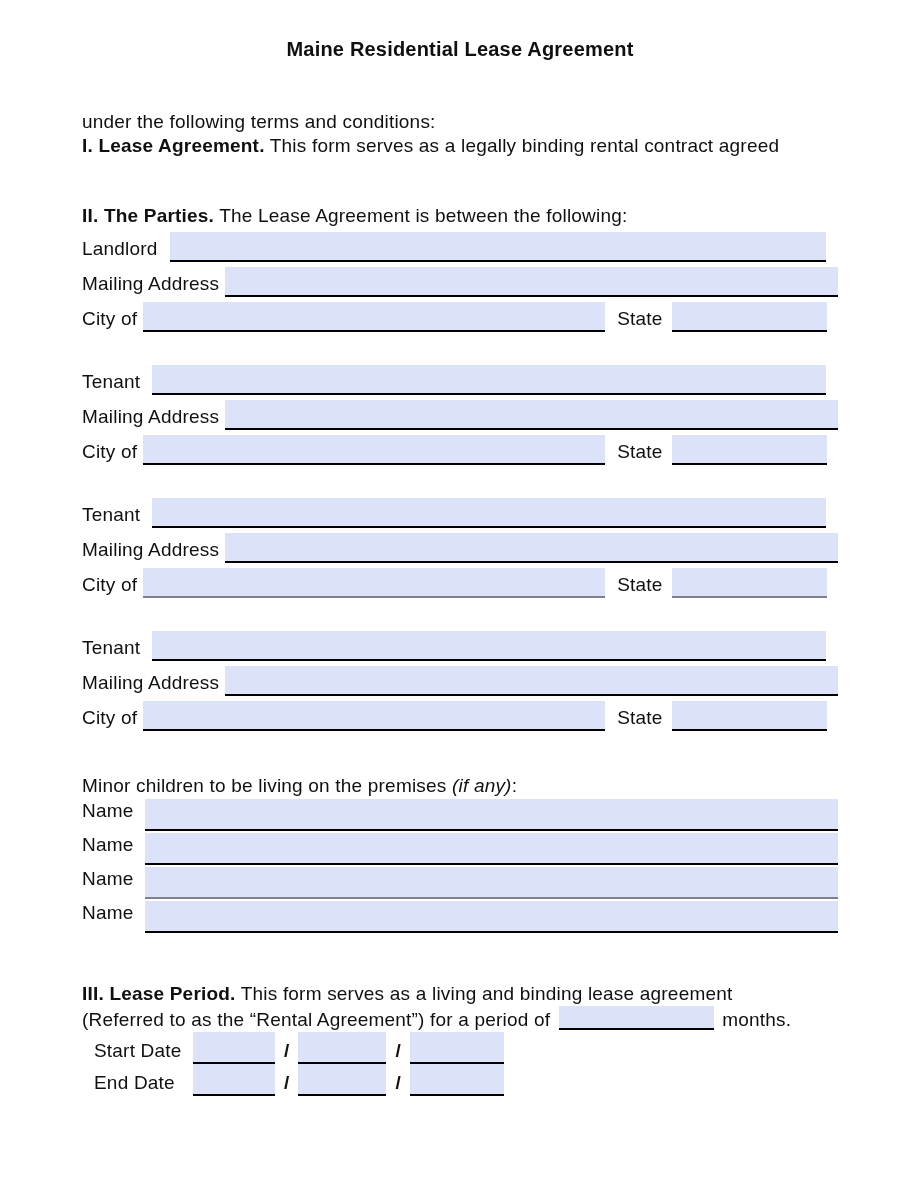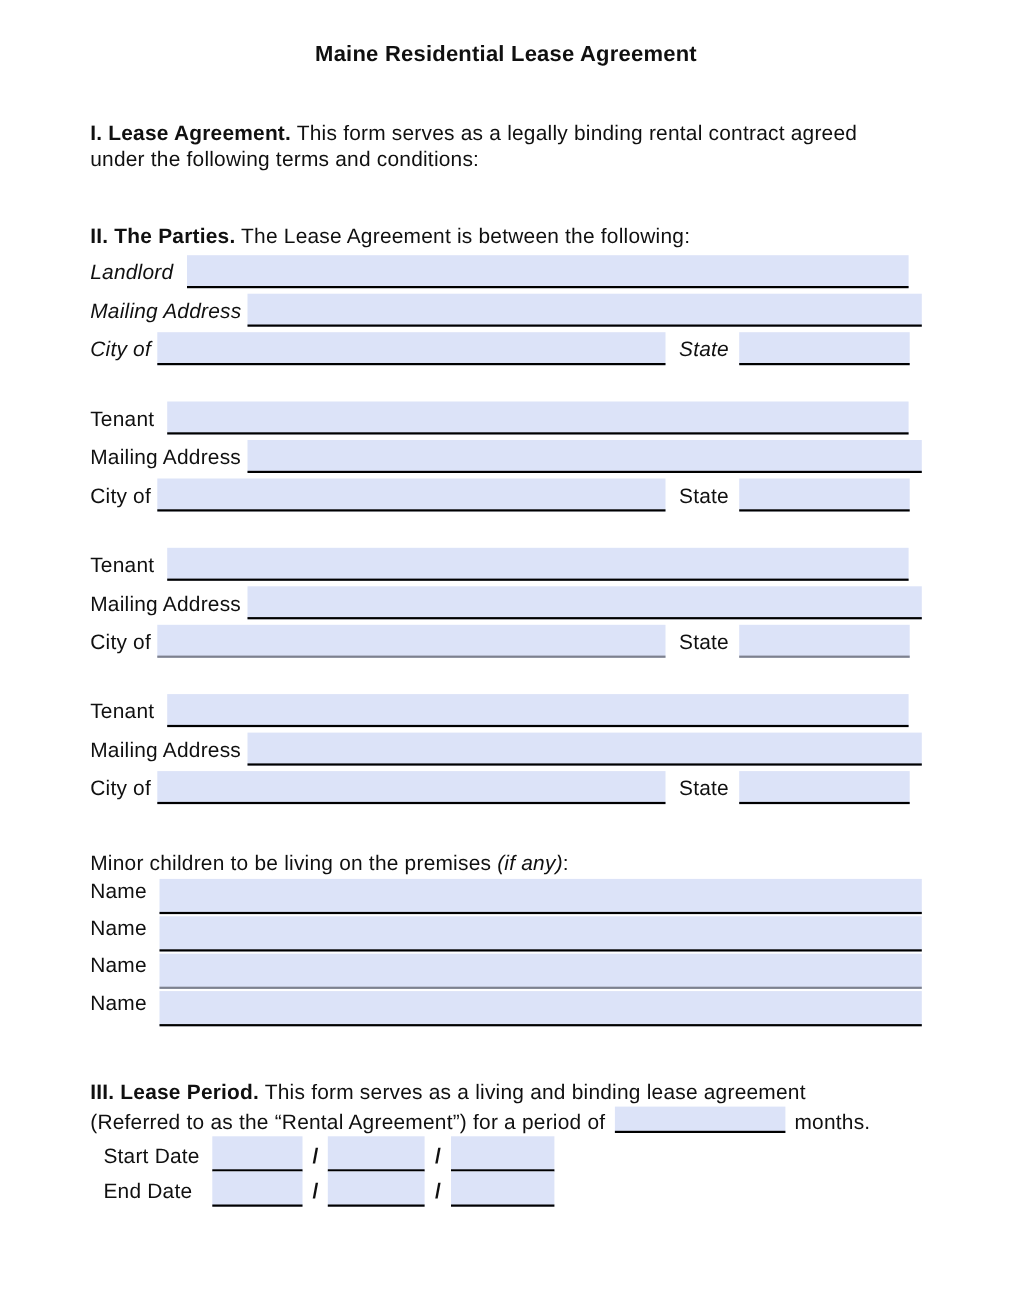--- a/index.html
+++ b/index.html
@@ -26,21 +26,21 @@
   }
   .para { margin:0; }
   .line { display:block; }
   .b { font-weight:bold; }
   .it { font-style:italic; }
 
   .para-1 { margin-top:50px; }
   .sec2-heading { margin-top:46px; }
 
   .party-block { margin-top:33px; }
-  .party-block.first { margin-top:4px;font-style:italic; }
+  .party-block.first { margin-top:4px; }
 
   .frow { display:flex; align-items:flex-end; margin-bottom:5px; }
   .lbl { white-space:nowrap; padding-bottom:1px; }
   .field {
     height:28px;
     background:#dce3f8;
     border-bottom:2px solid #000000;
   }
   .f-name  { flex:1; margin-left:12px; margin-right:12px; }
   .f-mail  { flex:1; margin-left:6px; }
@@ -74,25 +74,25 @@
   .sep { font-weight:bold; margin:0 9px; padding-bottom:1px; }
 </style>
 </head>
 <body>
 
 <div class="page">
 
   <div class="doc-title">Maine Residential Lease Agreement</div>
 
   <p class="para para-1">
+    <span class="line">under the following terms and conditions:</span>
     <span class="line">
       <span class="b">I. Lease Agreement.</span>
       <span>This form serves as a legally binding rental contract agreed</span>
     </span>
-    <span class="line">under the following terms and conditions:</span>
   </p>
 
   <p class="para sec2-heading">
     <span class="b">II. The Parties.</span>
     <span>The Lease Agreement is between the following:</span>
   </p>
 
   <div class="party-block first">
     <div class="frow">
       <span class="lbl">Landlord</span>

